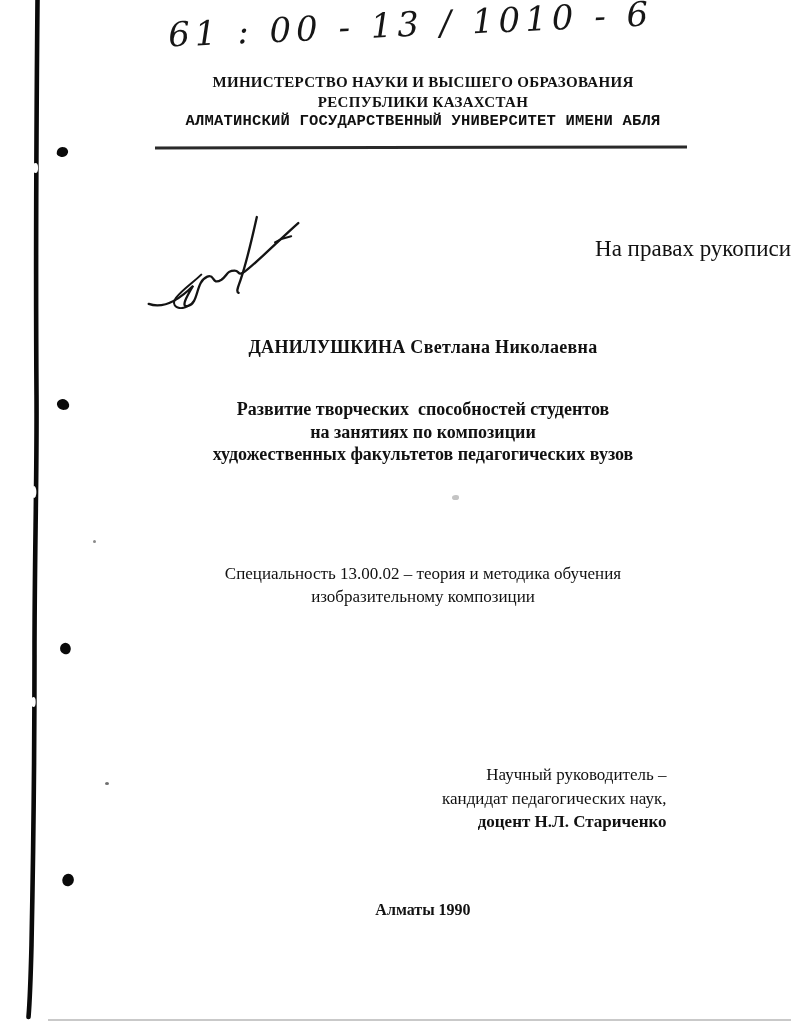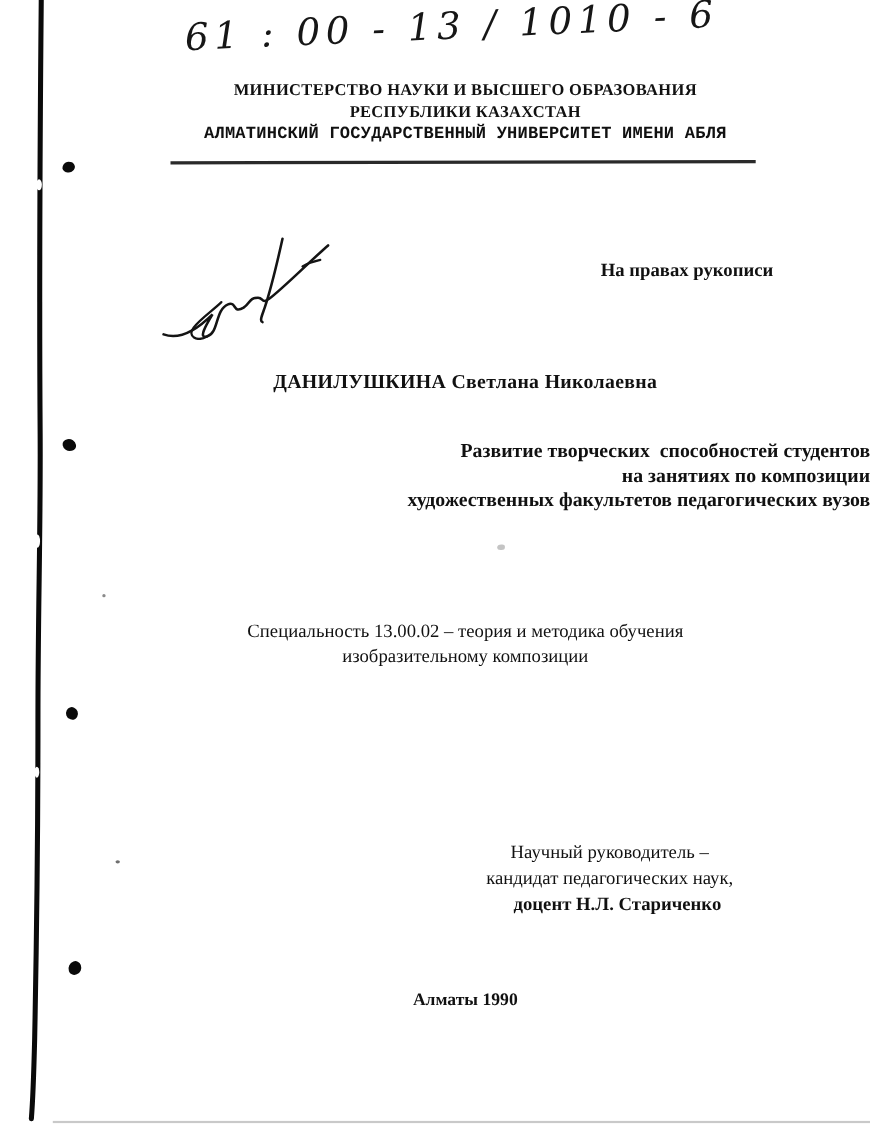--- a/index.html
+++ b/index.html
@@ -50,56 +50,54 @@
     left: 155px;
     top: 146px;
     width: 532px;
     height: 2.5px;
     background: #2a2a2a;
     transform: rotate(-0.12deg);
   }
   .manuscript-note {
     top: 236px;
     text-align: right;
-    padding-right: 88px;
     box-sizing: border-box;
-    font-size: 17px;
-    font-weight: bold;
+    font-size: 23px;
   }
   .author {
     top: 337px;
     font-weight: bold;
     font-size: 18px;
     letter-spacing: 0.3px;
   }
   .title {
     top: 398px;
     font-weight: bold;
     font-size: 18px;
     line-height: 22.5px;
   }
-  .title div { white-space: pre-wrap; text-align: right; }
+  .title div { white-space: pre-wrap; }
   .specialty {
     top: 562px;
     font-size: 17px;
     line-height: 23px;
   }
   .work { top: 658px; }
   .work .work-type {
     font-weight: bold;
     font-size: 18px;
     letter-spacing: 0.5px;
     margin-bottom: 4px;
   }
   .work .work-subtitle { font-size: 17px; }
   .supervisor {
     position: absolute;
     left: 442px;
     top: 763px;
-    text-align: center;
+    text-align: right;
     font-size: 17px;
     line-height: 23.5px;
   }
   .supervisor .bold-line { font-weight: bold; margin-left: 14px; }
   .city-year {
     top: 901px;
     font-weight: bold;
     font-size: 16px;
   }
   .artifact-layer {

